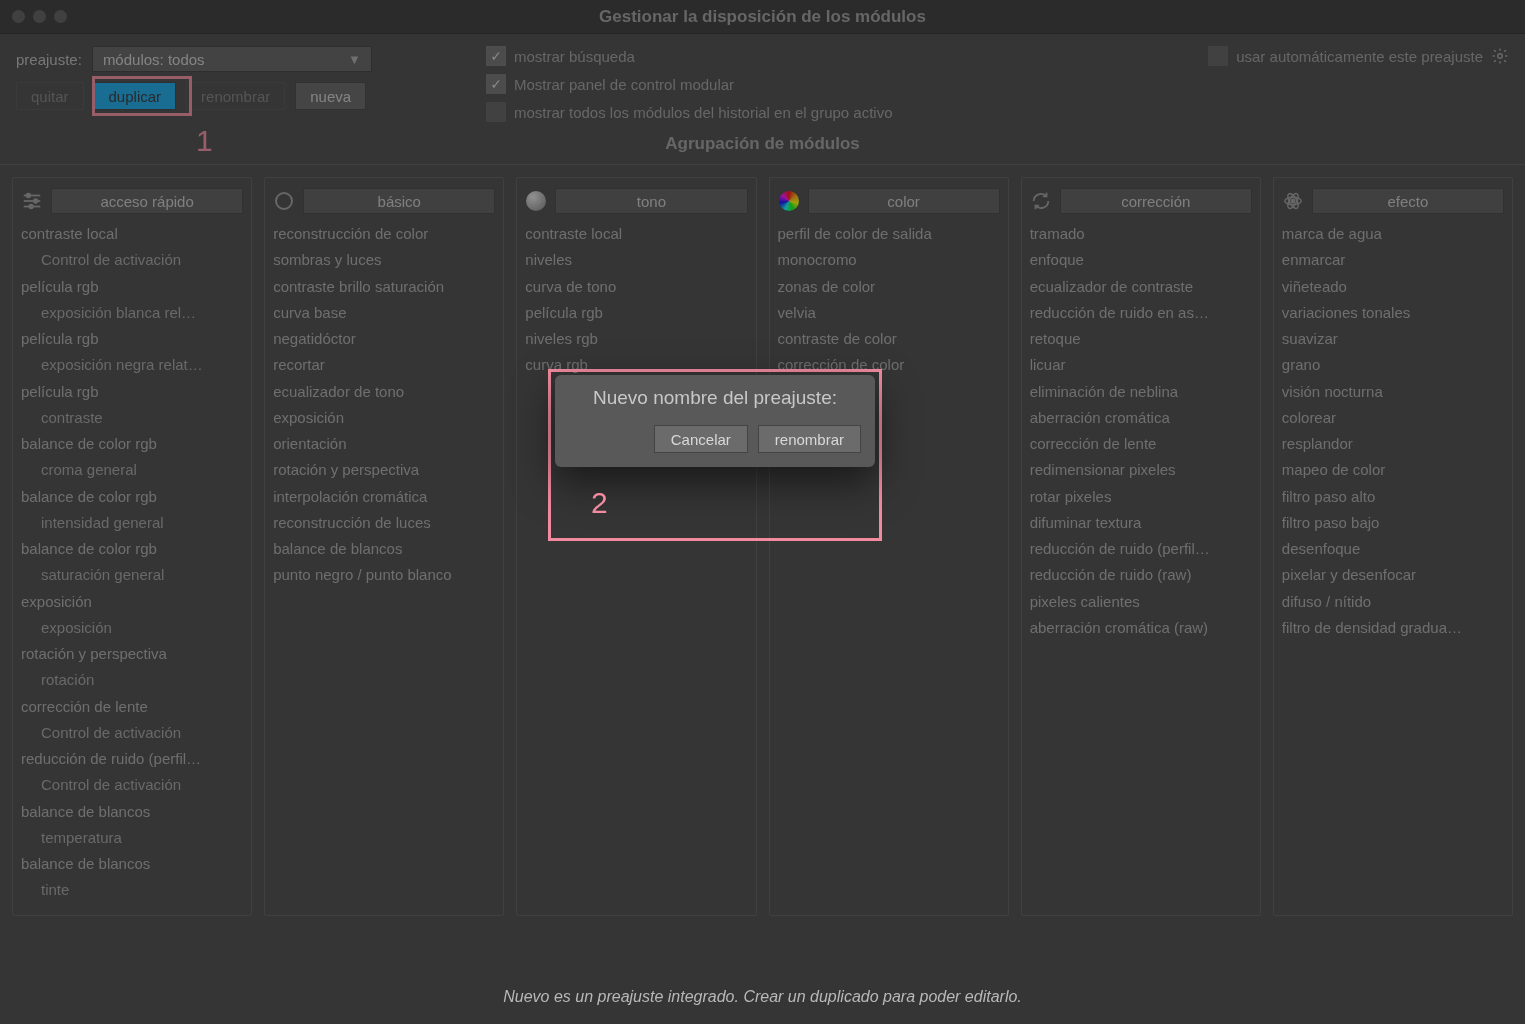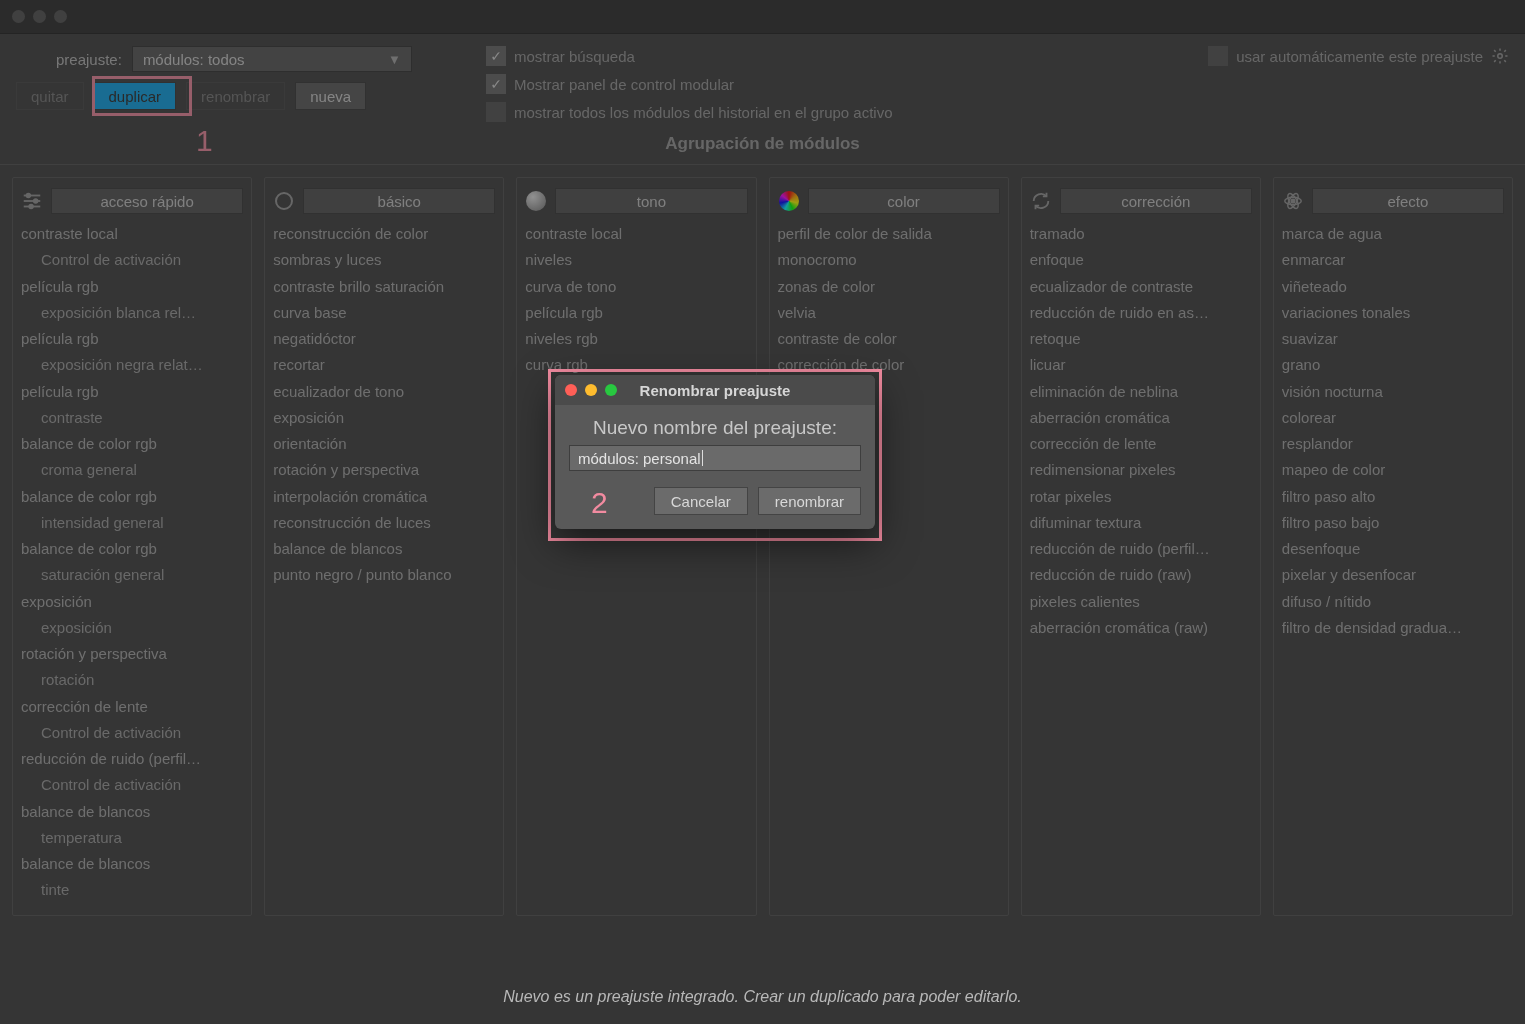--- a/index.html
+++ b/index.html
@@ -25,21 +25,21 @@
   .titlebar-title {
     position: absolute; left: 0; right: 0; text-align: center;
     font-weight: 600; color: #9a9a9a; font-size: 17px;
   }
   .topbar {
     display: flex; align-items: flex-start;
     padding: 12px 16px 8px 16px;
     gap: 30px;
   }
   .preset-area { display: flex; flex-direction: column; gap: 10px; min-width: 440px; }
-  .preset-row1 { display: flex; align-items: center; gap: 10px; margin-left: 40px; }
+  .preset-row1 { display: flex; align-items: center; gap: 10px; }
   .preset-label { font-size: 15px; color: #b8b8b8; }
   .preset-select {
     flex: 1; max-width: 280px; height: 26px;
     background: #5a5a5a; border: 1px solid #333;
     display: flex; align-items: center; justify-content: space-between;
     padding: 0 10px; color: #cfcfcf; gap: 17px;
   }
   .dropdown-caret { font-size: 13px; color: #aaa; }
   .preset-row2 { display: flex; align-items: center; gap: 10px; position: relative; }
   .btn {
@@ -165,20 +165,21 @@
 </style>
 </head>
 <body>
 
 <div class="titlebar">
   <div class="traffic-lights">
     <span class="tl"></span>
     <span class="tl"></span>
     <span class="tl"></span>
   </div>
+  <div class="titlebar-title">Gestionar la disposición de los módulos</div>
 </div>
 
 <div class="topbar">
   <div class="preset-area">
     <div class="preset-row1">
       <span class="preset-label">preajuste:</span>
       <div class="preset-select">
         <span>módulos: todos</span>
         <span class="dropdown-caret">▼</span>
       </div>
@@ -400,32 +401,22 @@
         <div class="mod-item">pixelar y desenfocar</div>
         <div class="mod-item">difuso / nítido</div>
         <div class="mod-item">filtro de densidad gradua…</div>
       </div>
   </div>
 </div>
 
 <div class="overlay"></div>
 
 <div class="dialog">
-  <div class="dialog-titlebar">
-    <span class="dtl red"></span>
-    <span class="dtl yellow"></span>
-    <span class="dtl green"></span>
-    <div class="dialog-title">Renombrar preajuste</div>
-  </div>
   <div class="dialog-body">
     <div class="dialog-label">Nuevo nombre del preajuste:</div>
-    <div class="dialog-input">
-      <span>módulos: personal</span>
-        <span class="cursor"></span>
-    </div>
     <div class="dialog-actions">
       <span class="dbtn">Cancelar</span>
       <span class="dbtn">renombrar</span>
     </div>
   </div>
 </div>
 <div class="dialog-hl"></div>
 <div class="dialog-annot">2</div>
 
 <div class="footer-hint">Nuevo es un preajuste integrado. Crear un duplicado para poder editarlo.</div>

